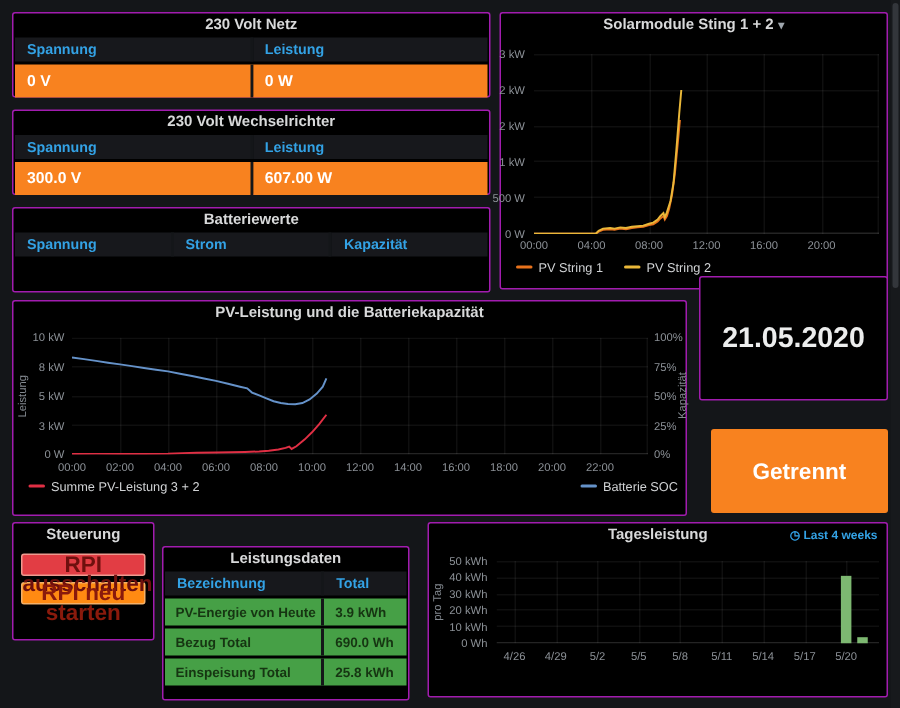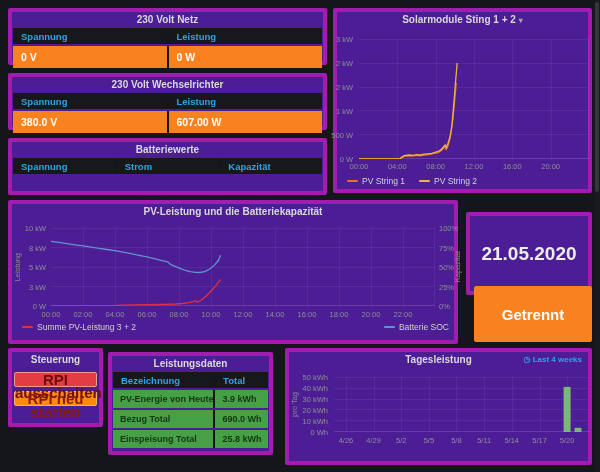--- a/index.html
+++ b/index.html
@@ -1,18 +1,18 @@
 <!DOCTYPE html>
 <html><head>
 <meta charset="utf-8">
 <style>
   html,body{margin:0;padding:0;background:#141619;}
   .stage{position:relative;width:600px;height:472px;background:#141619;
          font-family:"Liberation Sans",sans-serif;overflow:hidden;}
-  .panel{position:absolute;background:#4c1d95;border:4px solid #a21caf;border-radius:2px;box-sizing:border-box;}
+  .panel{position:absolute;background:#000000;border:1px solid #a21caf;border-radius:2px;box-sizing:border-box;}
   .ptitle{height:16px;line-height:16px;text-align:center;font-size:10px;font-weight:bold;color:#d8d9da;
           white-space:nowrap;overflow:hidden;cursor:pointer;}
   .caret{color:#9fa6ad;font-size:8px;margin-left:3px;}
   
   .trow{display:flex;margin:0 1px 2px 1px;}
   .thead .tcell{background:#17181c;color:#33a2e5;font-weight:bold;font-size:9.5px;padding:3px 0 2px 8px;}
   .tcell{flex:1;box-sizing:border-box;border-right:2px solid #141619;overflow:hidden;white-space:nowrap;}
   .tcell:last-child{border-right:none;}
   .vcell{font-size:10.5px;font-weight:bold;color:#fff;padding:5px 0 5px 8px;}
   .orange{background:#f8821f;}
@@ -60,21 +60,21 @@
     </div>
   </div>
 
   <div class="panel" style="left:8px;top:73px;width:319px;height:57px">
     <div class="ptitle">230 Volt Wechselrichter</div>
     <div class="trow thead">
       <div class="tcell">Spannung</div>
       <div class="tcell">Leistung</div>
     </div>
     <div class="trow">
-      <div class="tcell vcell orange">380.0 V</div>
+      <div class="tcell vcell orange">300.0 V</div>
       <div class="tcell vcell orange">607.00 W</div>
     </div>
   </div>
 
   <div class="panel" style="left:8px;top:138px;width:319px;height:57px">
     <div class="ptitle">Batteriewerte</div>
     <div class="trow thead">
       <div class="tcell">Spannung</div>
       <div class="tcell">Strom</div>
       <div class="tcell">Kapazität</div>
@@ -189,35 +189,35 @@
     <span class="litem" style="position:absolute;left:10px;top:118px">
         <span class="dash" style="background: rgb(224, 47, 68);"></span>
         <span>Summe PV-Leistung 3 + 2</span>
       </span>
     <span class="litem" style="position:absolute;right:5px;top:118px">
         <span class="dash" style="background: rgb(101, 146, 201);"></span>
         <span>Batterie SOC</span>
       </span>
   </div>
 
-  <div class="panel datep" style="left:466px;top:212px;width:126px;height:83px">
+  <div class="panel datep" style="left:466px;top:184px;width:126px;height:83px">
     <span>21.05.2020</span>
   </div>
 
   <div class="panel statusp" style="left:474px;top:286px;width:118px;height:56px">
     <span>Getrennt</span>
   </div>
 
   <div class="panel" style="left:8px;top:348px;width:95px;height:79px">
     <div class="ptitle">Steuerung</div>
     <button class="btn btn-red">RPI ausschalten</button>
     <button class="btn btn-orange">RPI neu starten</button>
   </div>
 
-  <div class="panel" style="left:108px;top:352px;width:165px;height:103px">
+  <div class="panel" style="left:108px;top:364px;width:165px;height:103px">
     <div class="ptitle">Leistungsdaten</div>
     <div class="trow thead">
       <div class="tcell" style="flex:2.05">Bezeichnung</div>
       <div class="tcell">Total</div>
     </div>
     <div class="trow">
       <div class="tcell green" style="flex:2.05">PV-Energie von Heute</div>
       <div class="tcell green">3.9 kWh</div>
     </div>
     <div class="trow">

